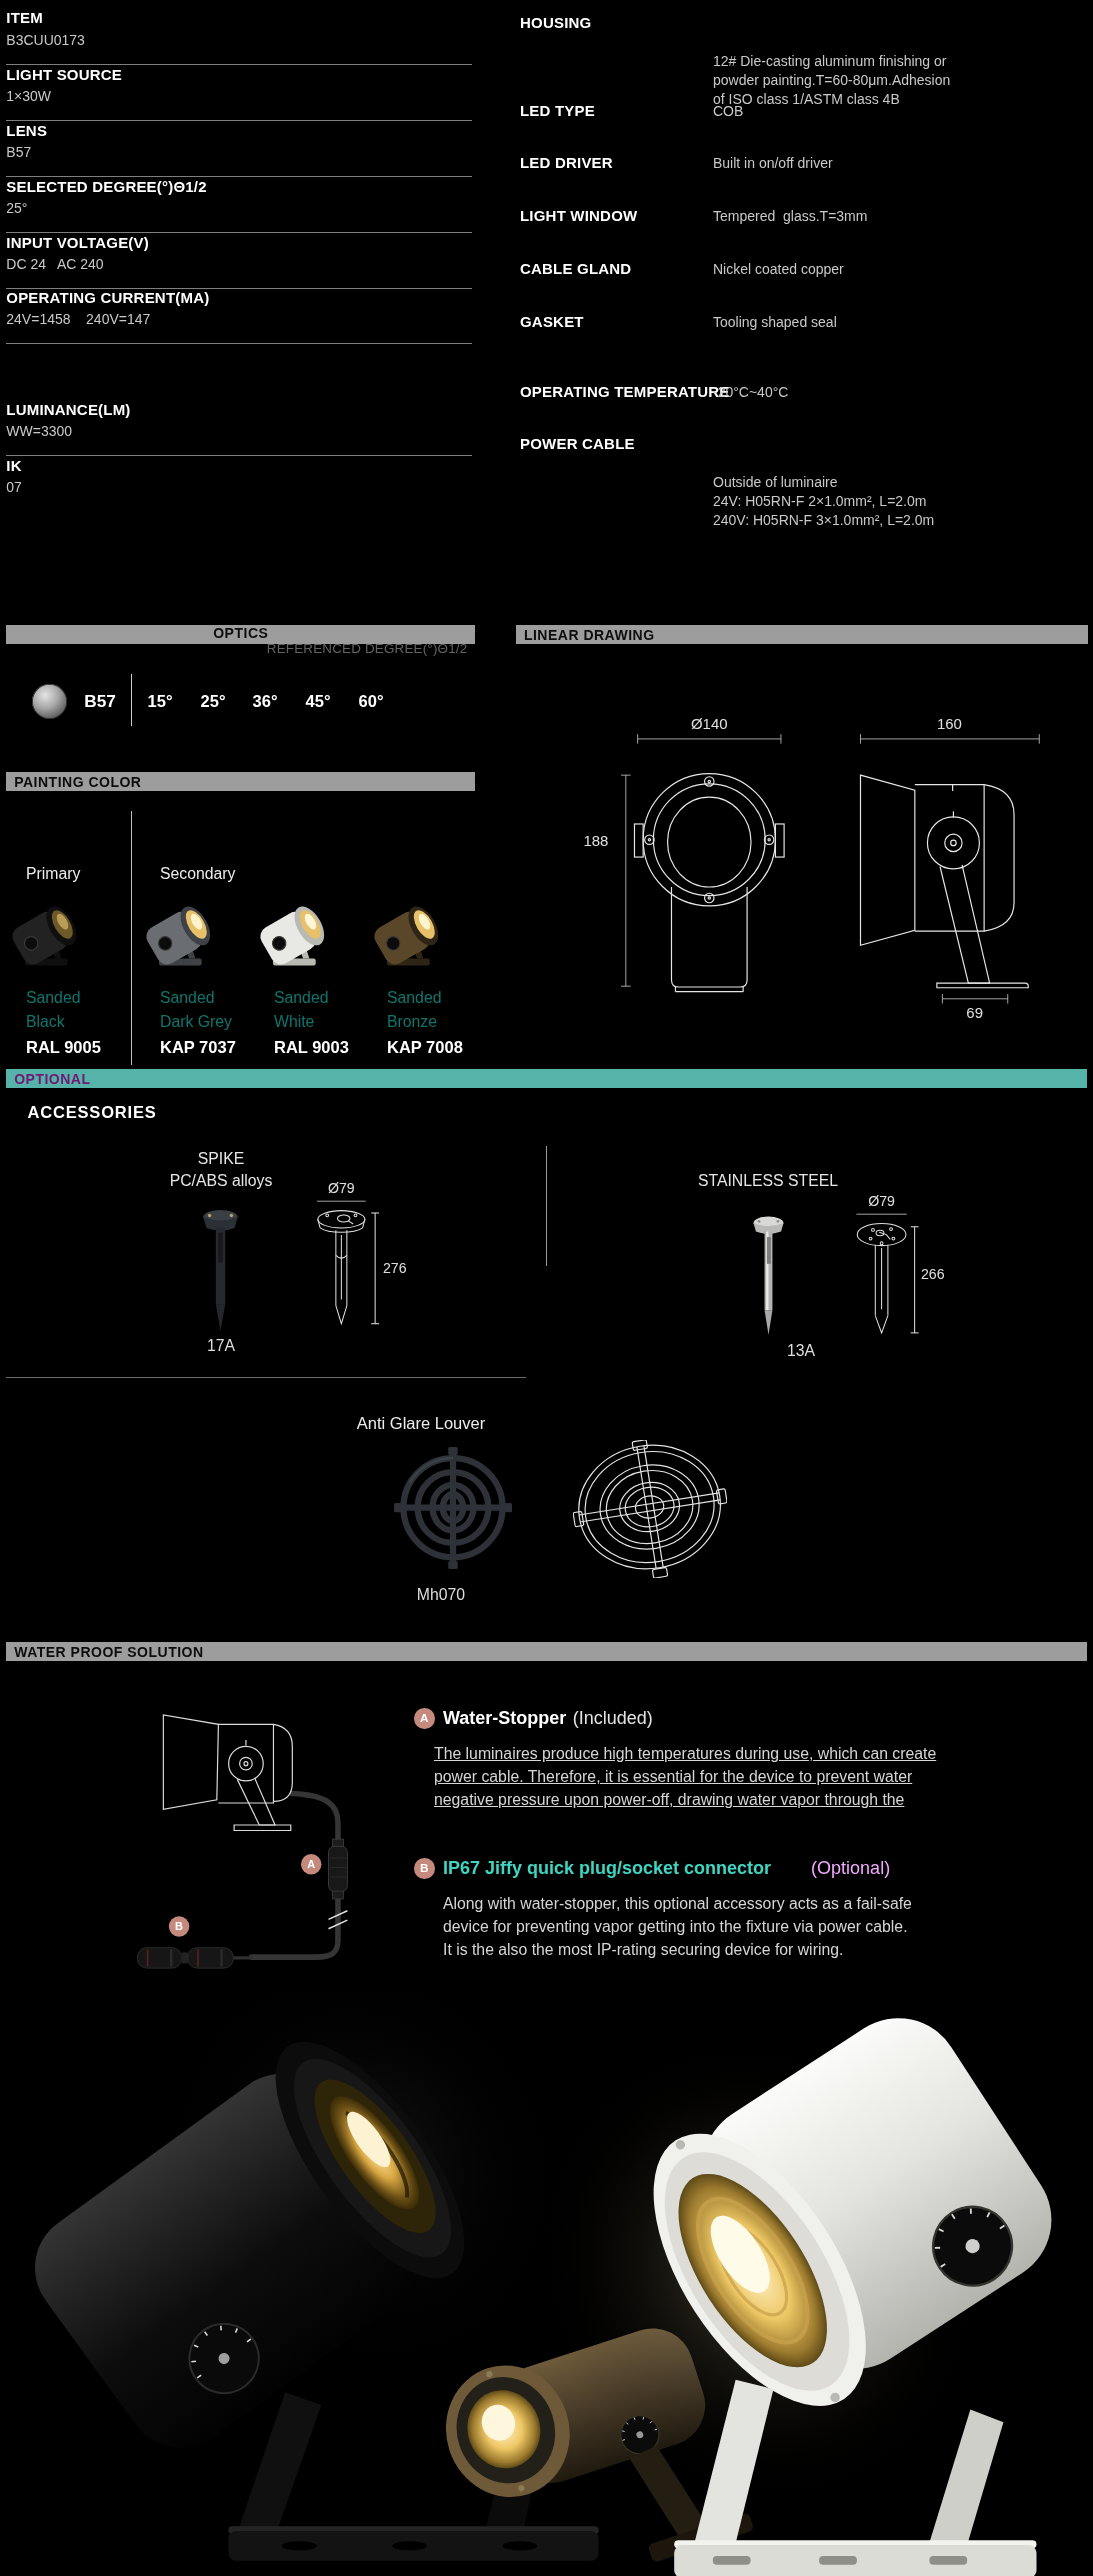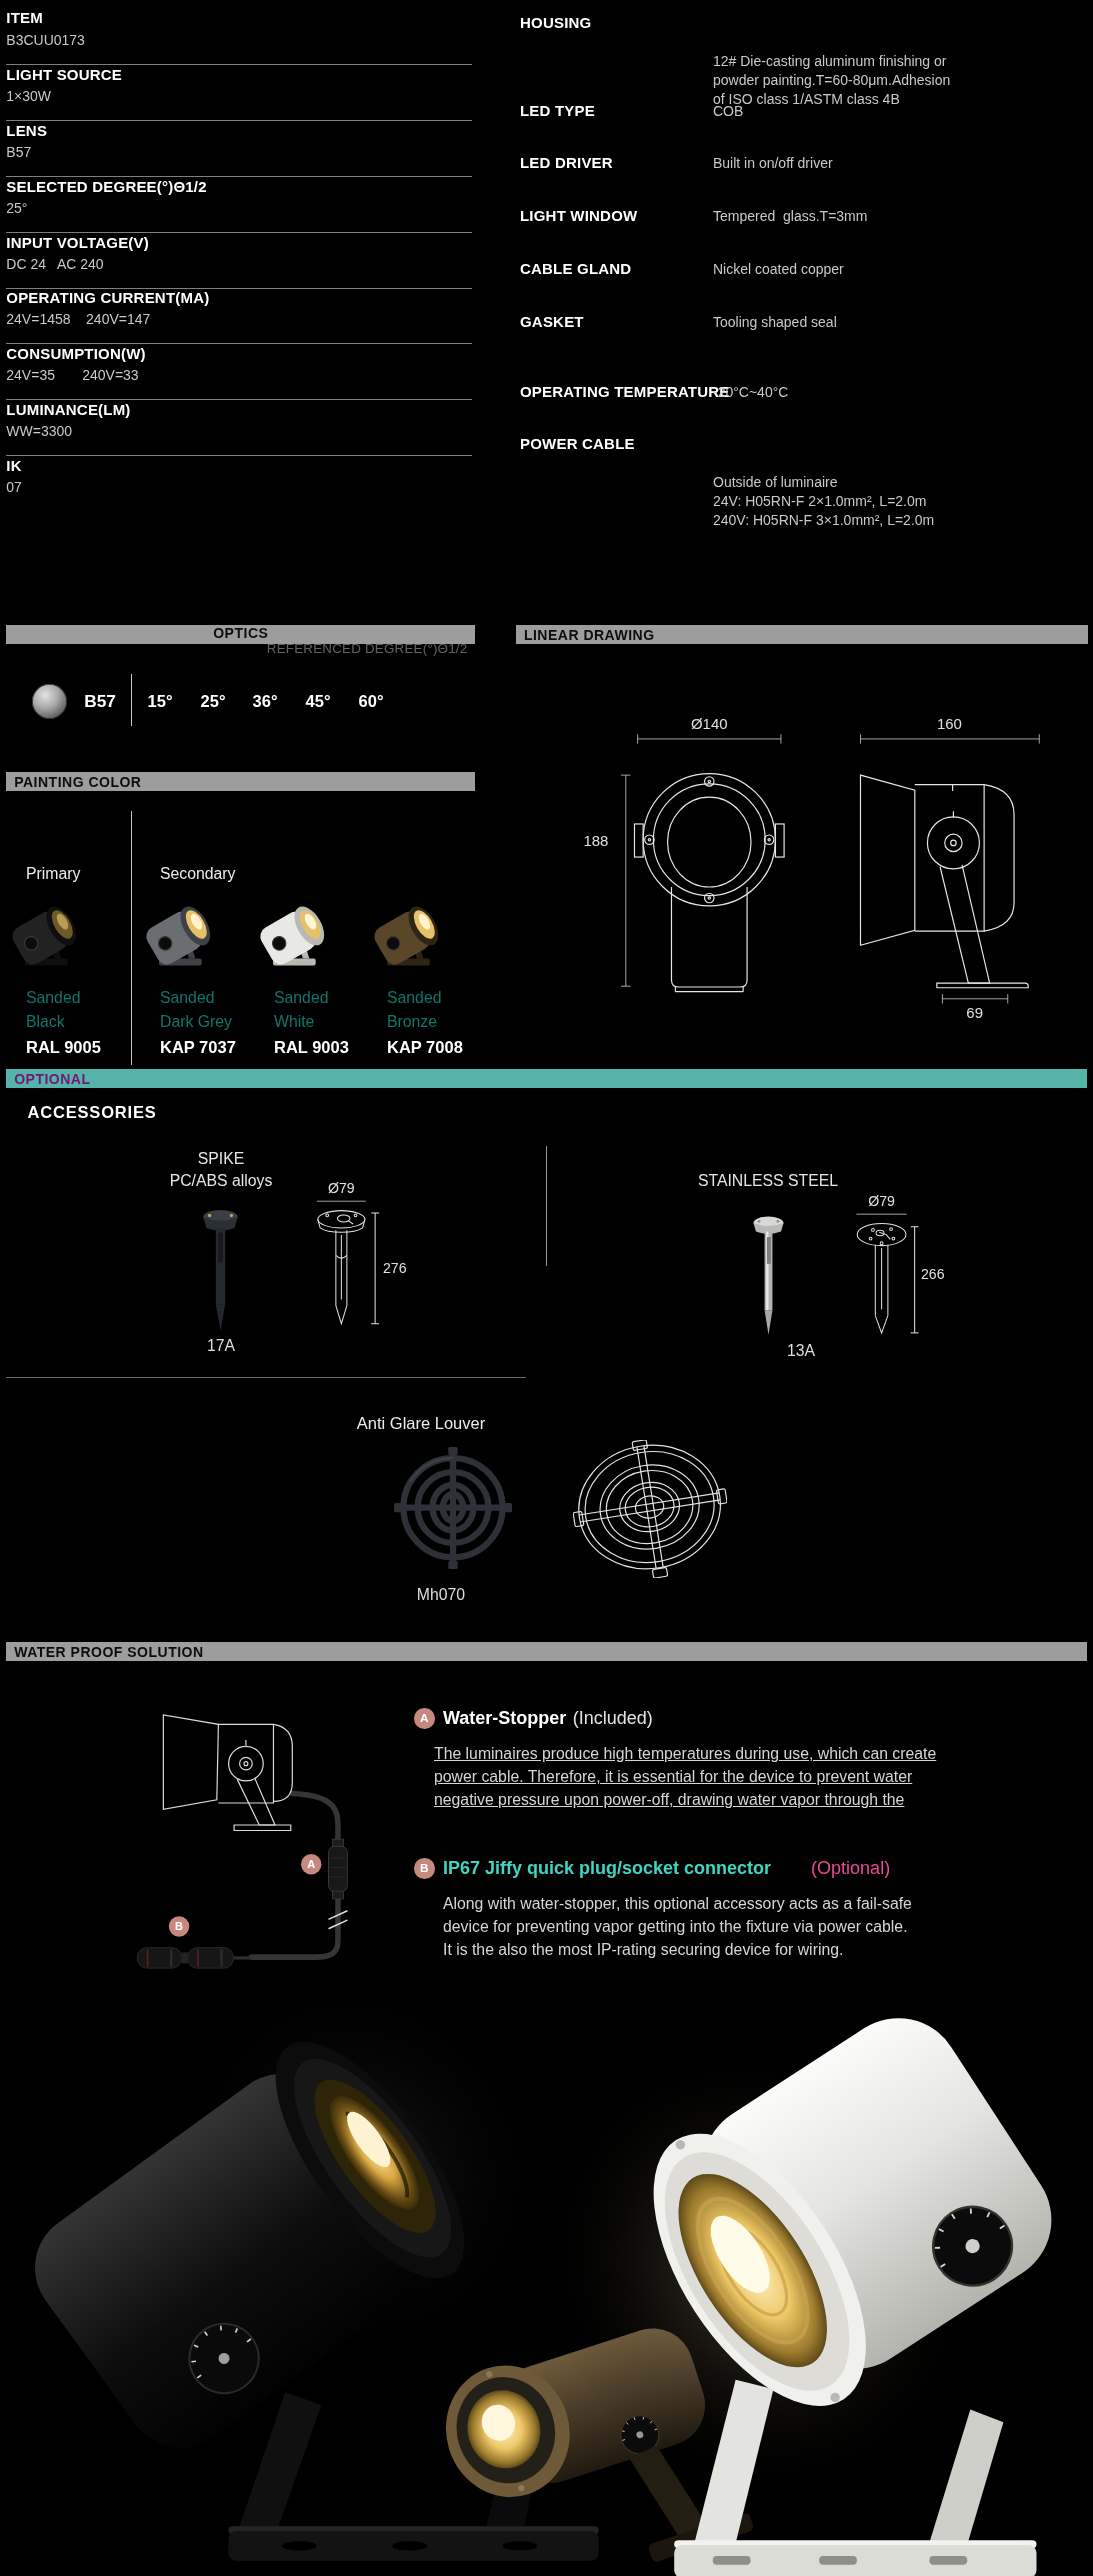--- a/index.html
+++ b/index.html
@@ -35,21 +35,21 @@
   .acc-title{position:absolute;left:27.6px;top:1103px;font-size:16.5px;font-weight:bold;letter-spacing:0.8px;color:#fff;}
   .acc-text{font-size:15.8px;color:#e6e6e6;}
   .acc-code{font-size:15.8px;color:#dedede;}
   
   .badge{position:absolute;width:20.5px;height:20.5px;border-radius:50%;background:#c5897e;color:#fff;
          font-size:11.8px;font-weight:bold;display:flex;align-items:center;justify-content:center;}
   .wp-head{position:absolute;font-size:18px;line-height:20.5px;white-space:nowrap;}
   .wp-head .t{font-weight:bold;color:#fff;}
   .wp-head .s{font-weight:normal;color:#e3e3e3;margin-left:6.3px;}
   .wp-head.teal .t{color:#3ed6c2;}
-  .wp-head.teal .s{color:#ec4899;margin-left:40px;}
+  .wp-head.teal .s{color:#f0abfc;margin-left:40px;}
   .wp-para{position:absolute;font-size:15.8px;line-height:23px;color:#d6d6d6;}
   .wp-para div{white-space:nowrap;}
   .hline{position:absolute;height:0.8px;background:#6d6d6d;}
   svg{display:block;}
   svg text{font-family:"Liberation Sans", sans-serif;}
 </style>
 </head>
 <body>
 
 <div id="page">
@@ -70,24 +70,20 @@
     <div class="slabel">SELECTED DEGREE(°)Θ1/2</div>
     <div class="svalue">25°</div>
   </div>
   <div class="srow" style="top:232px">
     <div class="slabel">INPUT VOLTAGE(V)</div>
     <div class="svalue">DC 24   AC 240</div>
   </div>
   <div class="srow" style="top:287px">
     <div class="slabel">OPERATING CURRENT(MA)</div>
     <div class="svalue">24V=1458    240V=147</div>
-  </div>
-  <div class="srow" style="top:343px">
-    <div class="slabel">CONSUMPTION(W)</div>
-    <div class="svalue">24V=35       240V=33</div>
   </div>
   <div class="srow" style="top:399px">
     <div class="slabel">LUMINANCE(LM)</div>
     <div class="svalue">WW=3300</div>
   </div>
   <div class="srow noline" style="top:455px">
     <div class="slabel">IK</div>
     <div class="svalue">07</div>
   </div>
 

